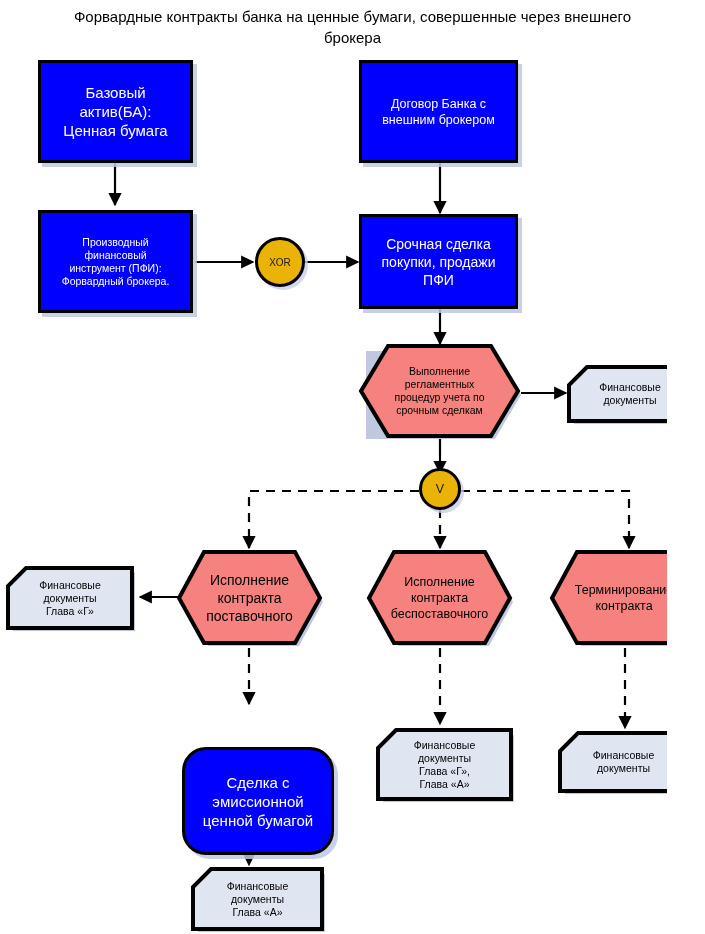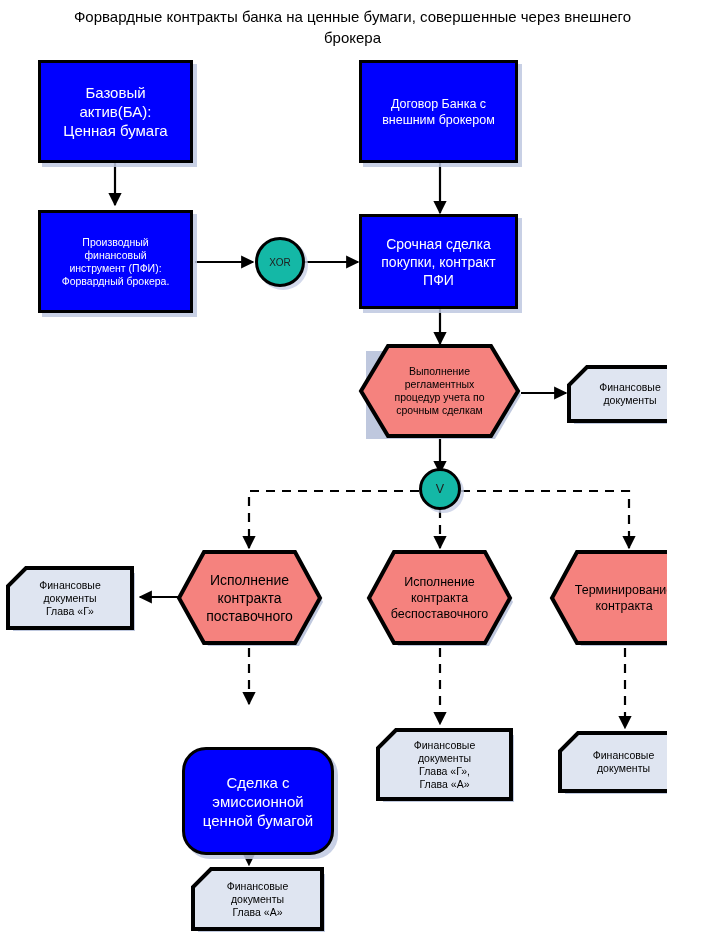--- a/index.html
+++ b/index.html
@@ -83,21 +83,21 @@
     width: 100%;
     height: 100%;
     z-index: 1;
   }
   .note .label {
     color: #000000;
   }
   
   .conn {
     border-radius: 50%;
-    background: #14b8a6;
+    background: #eab308;
     border: 3px solid #000000;
     box-shadow: 3px 3px 0 rgba(200,208,230,0.8);
     display: flex;
     align-items: center;
     justify-content: center;
     z-index: 5;
   }
   .conn .label {
     color: #202020;
   }
@@ -173,21 +173,21 @@
 Форвардный брокера.</div>
   </div>
 
   <div class="node rect" style="left:359px; top:60px; width:159px; height:103px;">
     <div class="label fs13">Договор Банка с
 внешним брокером</div>
   </div>
 
   <div class="node rect" style="left:359px; top:214px; width:159px; height:95px;">
     <div class="label fs14">Срочная сделка
-покупки, контракт
+покупки, продажи
 ПФИ</div>
   </div>
 
   <div class="node conn" style="left:255px; top:237px; width:50px; height:50px;">
     <div class="label fs10">XOR</div>
   </div>
 
   <div class="node hex" style="left:358px; top:343px; width:163px; height:96px;">
     <svg class="hexshape" viewBox="0 0 163 96" preserveAspectRatio="none">
       <polygon points="4,4 133,4 159,48 133,92 4,92" fill="#bfc8de" transform="translate(4,4)"></polygon>

